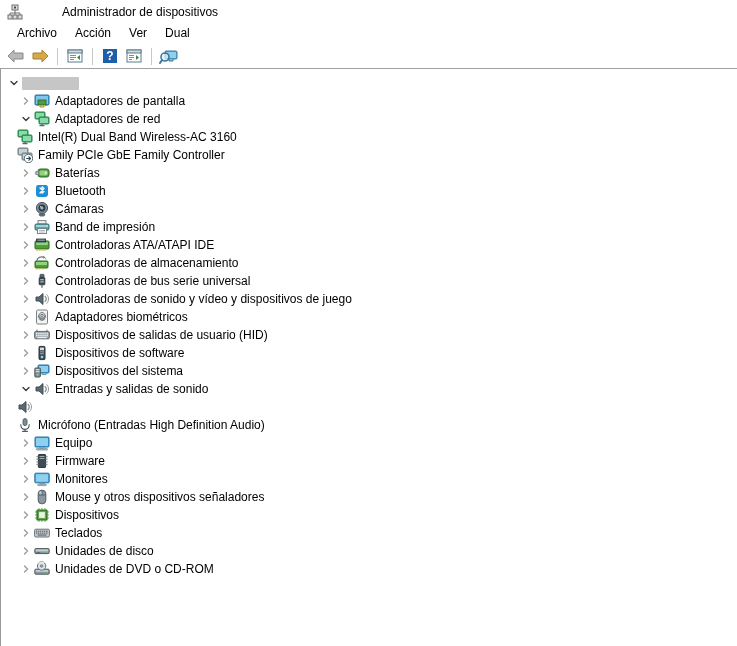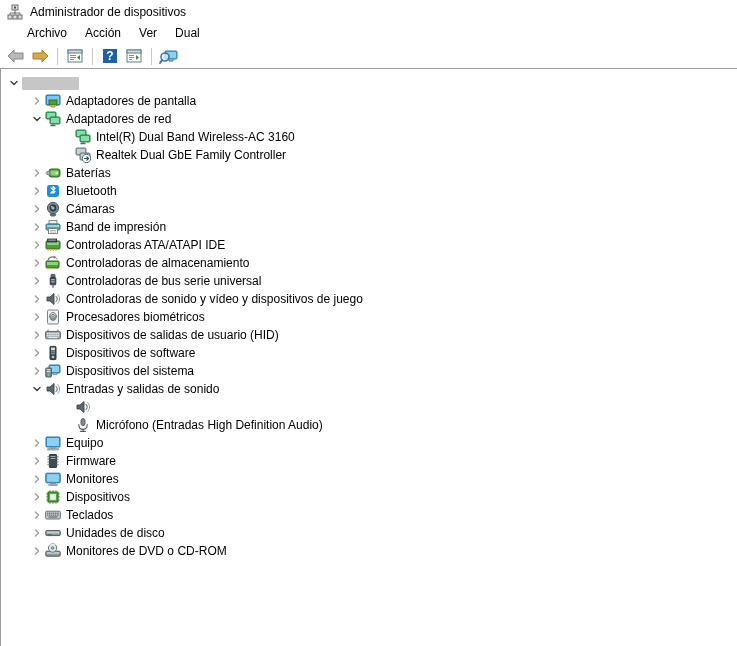--- a/index.html
+++ b/index.html
@@ -29,30 +29,30 @@
     width: 16px;
     height: 16px;
     margin-right: 7px;
     flex: 0 0 auto;
     position: relative;
   }
   #titlebar .title-text {
     font-size: 12px;
     color: #000000;
     line-height: 16px;
+    margin-left: 32px;
   }
 
   
   #menubar {
     height: 21px;
     display: flex;
     align-items: center;
     padding-left: 8px;
     background: #ffffff;
-    margin-left: 10px;
   }
   #menubar .menu-item {
     font-size: 12px;
     color: #000000;
     padding: 2px 9px 2px 9px;
     line-height: 15px;
     cursor: default;
   }
 
   
@@ -116,22 +116,22 @@
     margin-right: 5px;
     position: relative;
   }
   .label {
     font-size: 12px;
     color: #000000;
     line-height: 16px;
   }
   
   .lvl0 { padding-left: 5px; }
-  .lvl1 { padding-left: 28px; }
-  .lvl2 { padding-left: 58px; }
+  .lvl1 { padding-left: 17px; }
+  .lvl2 { }
 
   
   .redacted {
     width: 57px;
     height: 13px;
     background: #c6c6c6;
     border-radius: 1px;
   }
 
   svg { display: block; }
@@ -301,21 +301,21 @@
           <span class="node-icon">
             <svg width="16" height="16" viewBox="0 0 16 16">
     <rect x="1" y="1" width="10" height="7" rx="1" fill="#9aa8ac" stroke="#6f7b80" stroke-width="1"></rect>
     <rect x="2" y="2" width="8" height="5" fill="#c6d2d6"></rect>
     <rect x="5" y="6" width="10" height="7" rx="1" fill="#9aa8ac" stroke="#6f7b80" stroke-width="1"></rect>
     <rect x="6" y="7" width="8" height="5" fill="#c6d2d6"></rect>
     <circle cx="11.5" cy="11.5" r="4.2" fill="#ffffff" stroke="#5a6a72" stroke-width="1"></circle>
     <path d="M9.6 11.5 L13.4 11.5 M11.9 9.8 L13.5 11.5 L11.9 13.2" stroke="#2f4a5a" stroke-width="1.2" fill="none" stroke-linecap="round" stroke-linejoin="round"></path>
   </svg>
           </span>
-          <span class="label">Realtek Dual GbE Family Controller</span>
+          <span class="label">Family PCIe GbE Family Controller</span>
         </div>
         <div class="node lvl1">
           <span class="twisty">
             <svg width="10" height="10" viewBox="0 0 10 10">
               <path d="M3.5 2 L6.5 5 L3.5 8" fill="none" stroke="#9b9b9b" stroke-width="1.4" stroke-linecap="round" stroke-linejoin="round"></path>
             </svg>
           </span>
           <span class="node-icon">
             <svg width="16" height="16" viewBox="0 0 16 16">
     <rect x="4" y="4" width="11" height="8" rx="2.2" fill="#4f9b3d" stroke="#2f6b22" stroke-width="1"></rect>
@@ -457,21 +457,21 @@
           </span>
           <span class="node-icon">
             <svg width="16" height="16" viewBox="0 0 16 16">
     <rect x="2.5" y="1" width="11" height="14" rx="1.2" fill="#f2f2f2" stroke="#7b8286" stroke-width="1"></rect>
     <path d="M5.4 10.6 C5 8.4 5.6 5.4 8 5.4 C10.4 5.4 11 8.4 10.6 10.6" fill="none" stroke="#5a6468" stroke-width="0.9"></path>
     <path d="M6.6 11.4 C6.3 9.2 6.7 6.9 8 6.9 C9.3 6.9 9.7 9.2 9.4 11.4" fill="none" stroke="#5a6468" stroke-width="0.9"></path>
     <path d="M7.7 11.8 C7.6 10.2 7.7 8.4 8 8.4 C8.3 8.4 8.4 10.2 8.3 11.8" fill="none" stroke="#5a6468" stroke-width="0.9"></path>
     <path d="M4.3 8.6 C4.6 5 6.2 3.6 8 3.6 C9.8 3.6 11.4 5 11.7 8.6" fill="none" stroke="#5a6468" stroke-width="0.9"></path>
   </svg>
           </span>
-          <span class="label">Procesadores biométricos</span>
+          <span class="label">Adaptadores biométricos</span>
         </div>
         <div class="node lvl1">
           <span class="twisty">
             <svg width="10" height="10" viewBox="0 0 10 10">
               <path d="M3.5 2 L6.5 5 L3.5 8" fill="none" stroke="#9b9b9b" stroke-width="1.4" stroke-linecap="round" stroke-linejoin="round"></path>
             </svg>
           </span>
           <span class="node-icon">
             <svg width="16" height="16" viewBox="0 0 16 16">
     <rect x="0.6" y="4.4" width="14.8" height="7.4" rx="1.2" fill="#9aa4a9" stroke="#5f686c" stroke-width="1"></rect>
@@ -625,20 +625,36 @@
           <span class="label">Monitores</span>
         </div>
         <div class="node lvl1">
           <span class="twisty">
             <svg width="10" height="10" viewBox="0 0 10 10">
               <path d="M3.5 2 L6.5 5 L3.5 8" fill="none" stroke="#9b9b9b" stroke-width="1.4" stroke-linecap="round" stroke-linejoin="round"></path>
             </svg>
           </span>
           <span class="node-icon">
             <svg width="16" height="16" viewBox="0 0 16 16">
+    <rect x="4.2" y="1.2" width="7.6" height="13.6" rx="3.6" fill="#8d989e" stroke="#4d5a60" stroke-width="1"></rect>
+    <path d="M8 1.4 L8 6" stroke="#4d5a60" stroke-width="0.9"></path>
+    <path d="M4.4 6 L11.6 6" stroke="#4d5a60" stroke-width="0.9"></path>
+    <rect x="5.4" y="2.3" width="2.1" height="3" rx="0.9" fill="#c8d0d4"></rect>
+  </svg>
+          </span>
+          <span class="label">Mouse y otros dispositivos señaladores</span>
+        </div>
+        <div class="node lvl1">
+          <span class="twisty">
+            <svg width="10" height="10" viewBox="0 0 10 10">
+              <path d="M3.5 2 L6.5 5 L3.5 8" fill="none" stroke="#9b9b9b" stroke-width="1.4" stroke-linecap="round" stroke-linejoin="round"></path>
+            </svg>
+          </span>
+          <span class="node-icon">
+            <svg width="16" height="16" viewBox="0 0 16 16">
     <rect x="3" y="3" width="10" height="10" rx="0.6" fill="#4f9b3d" stroke="#2f6b22" stroke-width="1.2"></rect>
     <rect x="4.6" y="4.6" width="6.8" height="6.8" rx="0.5" fill="#e8f4e2" stroke="#4f9b3d" stroke-width="0.8"></rect>
     <g fill="#4f9b3d">
       <rect x="4.4" y="1.2" width="1.1" height="1.8"></rect>
       <rect x="7.4" y="1.2" width="1.1" height="1.8"></rect>
       <rect x="10.4" y="1.2" width="1.1" height="1.8"></rect>
       <rect x="4.4" y="13" width="1.1" height="1.8"></rect>
       <rect x="7.4" y="13" width="1.1" height="1.8"></rect>
       <rect x="10.4" y="13" width="1.1" height="1.8"></rect>
       <rect x="1.2" y="4.4" width="1.8" height="1.1"></rect>
@@ -705,18 +721,18 @@
           <span class="node-icon">
             <svg width="16" height="16" viewBox="0 0 16 16">
     <rect x="0.8" y="8.2" width="14.4" height="5" rx="1" fill="#8d989e" stroke="#4d5a60" stroke-width="1"></rect>
     <rect x="1.8" y="9" width="12.4" height="1.8" fill="#c6cdd1"></rect>
     <circle cx="13" cy="11.8" r="0.7" fill="#5ad45a"></circle>
     <circle cx="7.6" cy="5" r="4.2" fill="#d8e4ea" stroke="#6a7379" stroke-width="1"></circle>
     <circle cx="7.6" cy="5" r="1.3" fill="#9aa8ae" stroke="#6a7379" stroke-width="0.7"></circle>
     <path d="M4.6 2.6 A4.2 4.2 0 0 1 10 2.2" fill="none" stroke="#ffffff" stroke-width="1.1" opacity="0.85"></path>
   </svg>
           </span>
-          <span class="label">Monitores de DVD o CD-ROM</span>
+          <span class="label">Unidades de DVD o CD-ROM</span>
         </div>
       </div>
 
   </div>
 </div>
 
 </body></html>

